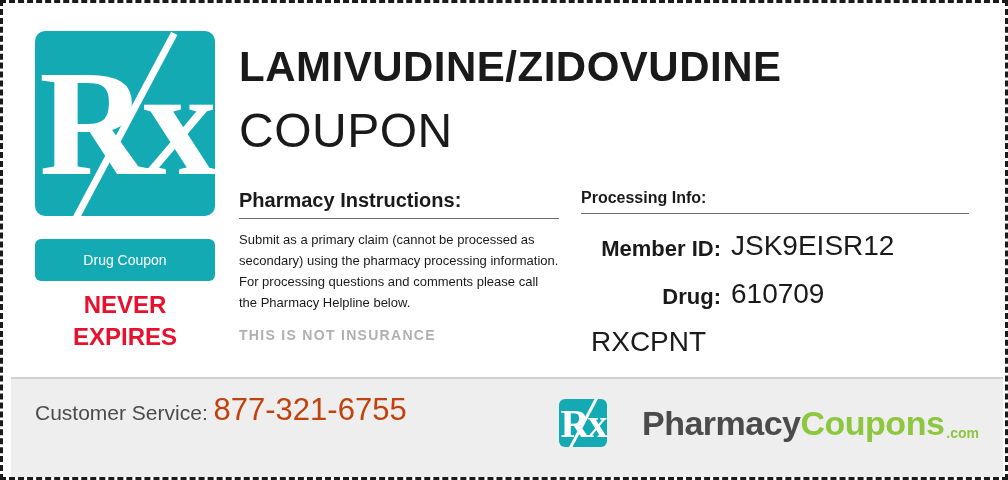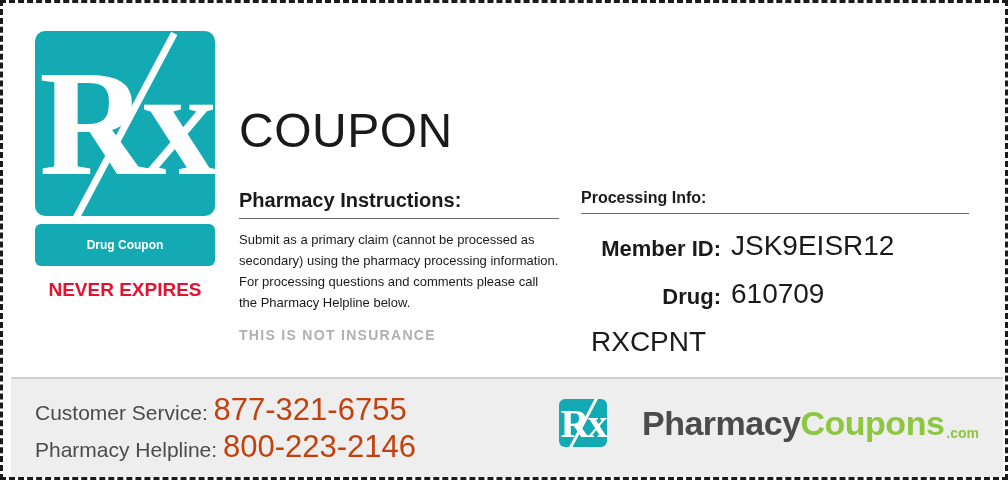--- a/index.html
+++ b/index.html
@@ -71,37 +71,37 @@
   .rx-slash {
     position: absolute;
     left: 50%;
     top: -10px;
     width: 7px;
     height: 210px;
     background: #ffffff;
     transform: translateX(-50%) rotate(28deg);
   }
   .drug-coupon-bar {
-    margin-top: 8px;
+    margin-top: 23px;
     width: 180px;
     height: 42px;
     background: #14aab4;
     border-radius: 6px;
     color: #ffffff;
-    font-size: 12px;
-    font-weight: bold;
+    font-size: 14px;
+    font-weight: normal;
     line-height: 42px;
     text-align: center;
   }
   .never-expires {
     margin-top: 8px;
     width: 180px;
     height: 32px;
     color: #e8112d;
-    font-size: 19px;
+    font-size: 24px;
     font-weight: bold;
     line-height: 32px;
     text-align: center;
   }
   
   .title-main {
     position: absolute;
     left: 228px;
     top: 32px;
     font-size: 42px;
@@ -265,20 +265,21 @@
 
       <div class="logo-block">
         <div class="rx-tile">
           <div class="rx-letters">Rx</div>
           <div class="rx-slash"></div>
         </div>
         <div class="drug-coupon-bar">Drug Coupon</div>
         <div class="never-expires">NEVER EXPIRES</div>
       </div>
 
+      <div class="title-main">LAMIVUDINE/ZIDOVUDINE</div>
       <div class="title-sub">COUPON</div>
 
       <div class="instructions">
         <div class="sec-head">Pharmacy Instructions:</div>
         <div class="instr-body">Submit as a primary claim (cannot be processed as secondary) using the pharmacy processing information. For processing questions and comments please call the Pharmacy Helpline below.</div>
         <div class="not-insurance">THIS IS NOT INSURANCE</div>
       </div>
 
       <div class="processing">
         <div class="proc-head">Processing Info:</div>
@@ -298,24 +299,20 @@
         </div>
       </div>
     </div>
 
     <div class="bottom">
       <div class="contacts">
         <div class="contact-line">
           <span>Customer Service:</span>
           <span class="num">877-321-6755</span>
         </div>
-        <div class="contact-line">
-          <span>Pharmacy Helpline:</span>
-          <span class="num">800-223-2146</span>
-        </div>
       </div>
 
       <div class="brand">
         <div class="brand-tile">
           <div class="rx-letters">Rx</div>
           <div class="rx-slash"></div>
         </div>
         <div class="brand-text">
           <span class="w1">Pharmacy</span><span class="w2">Coupons</span>
         </div>

